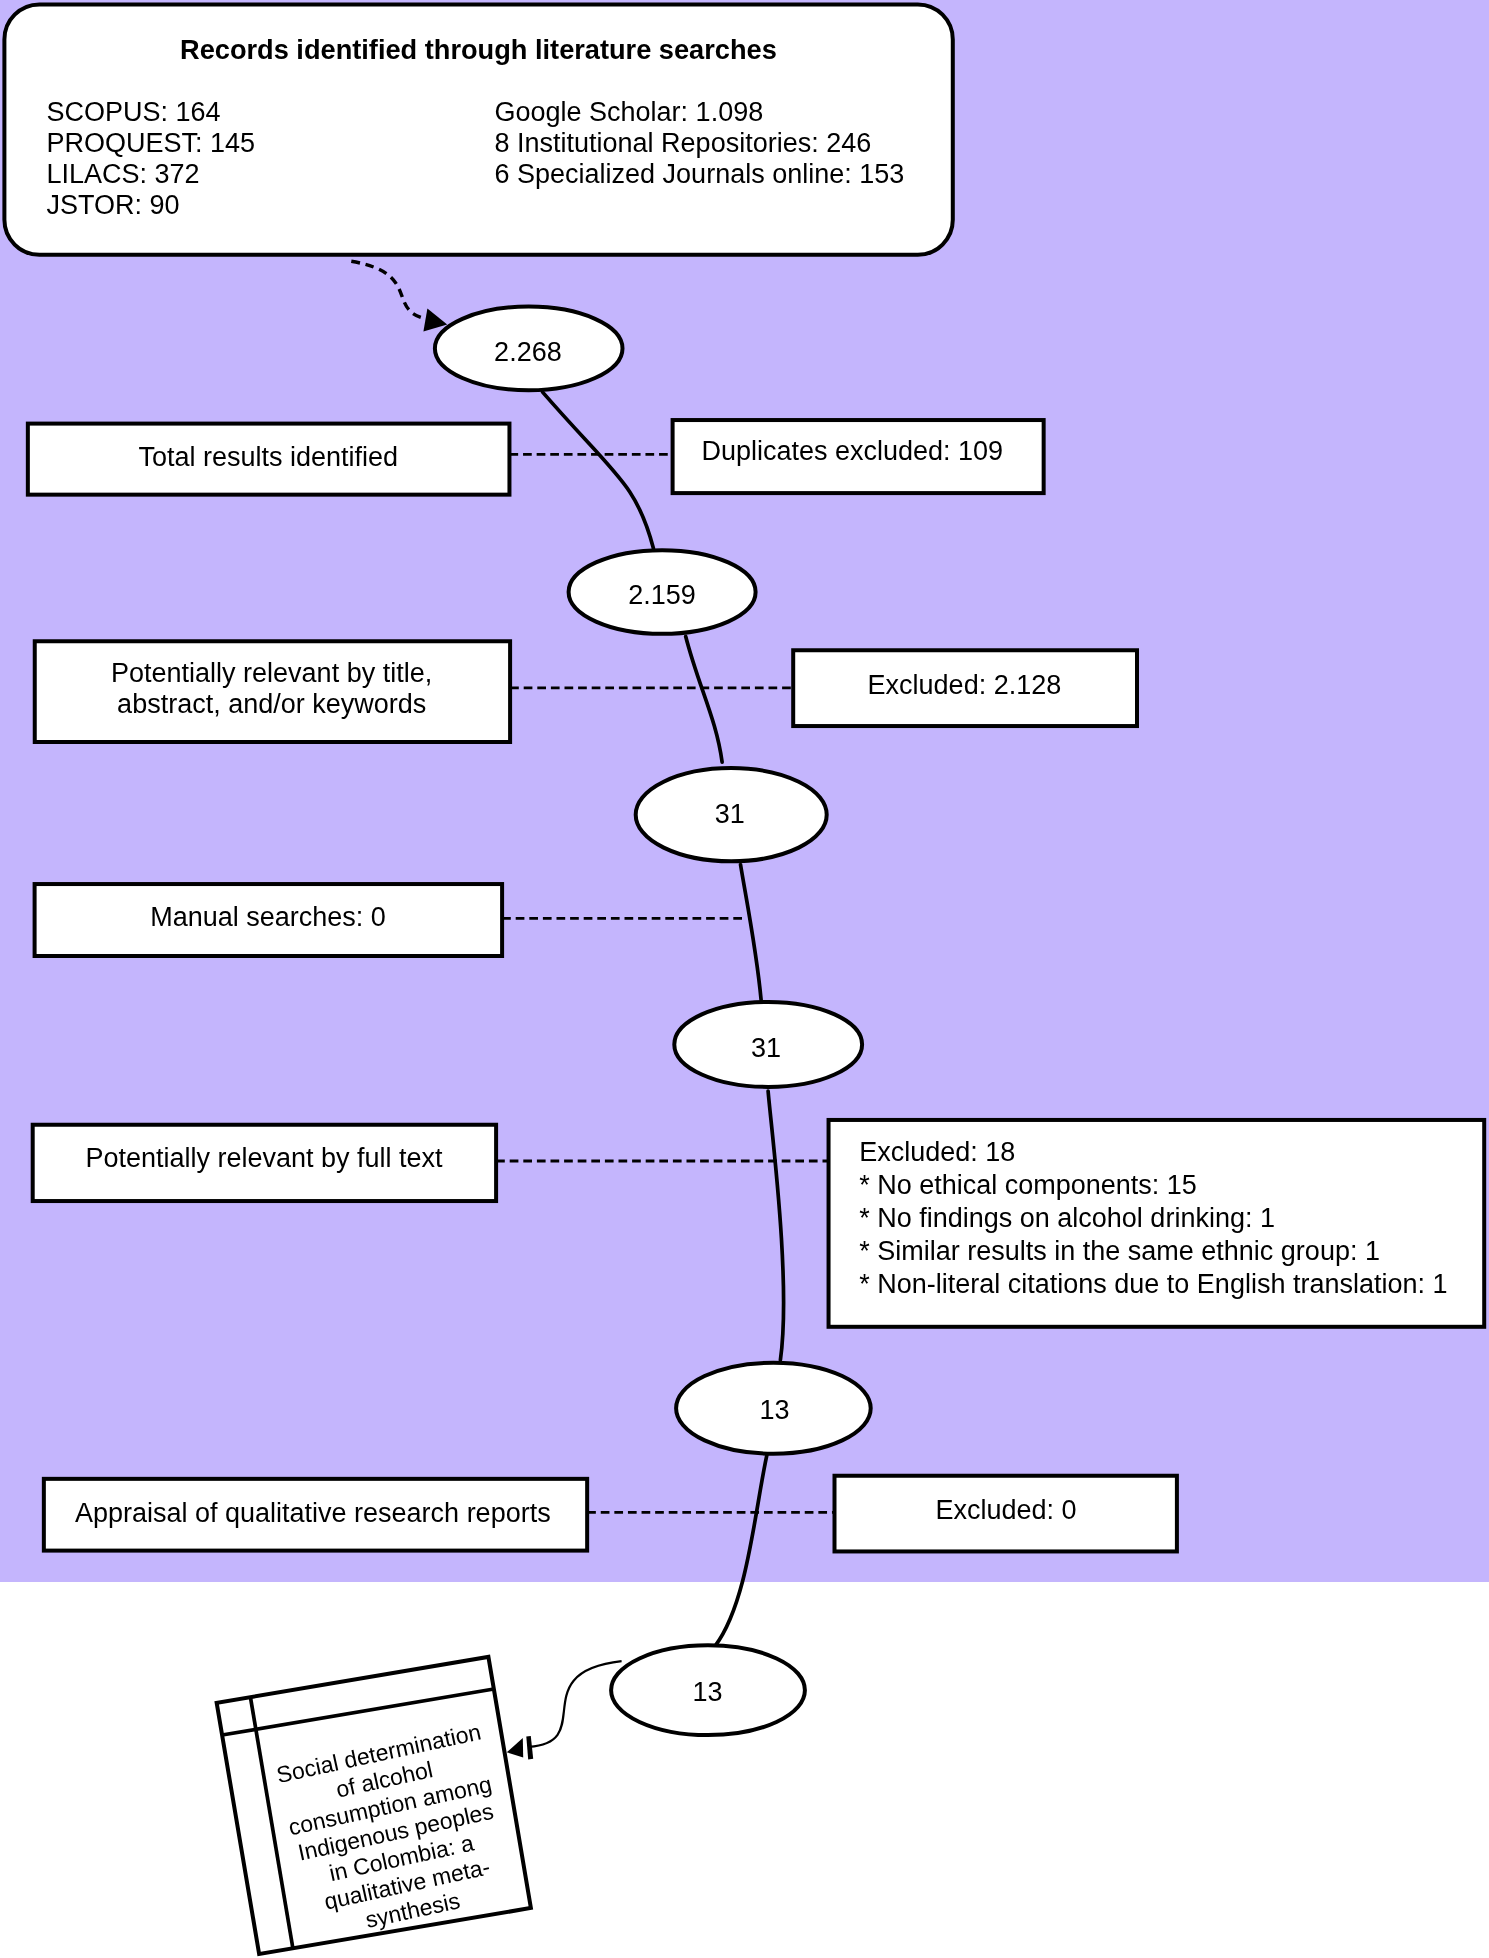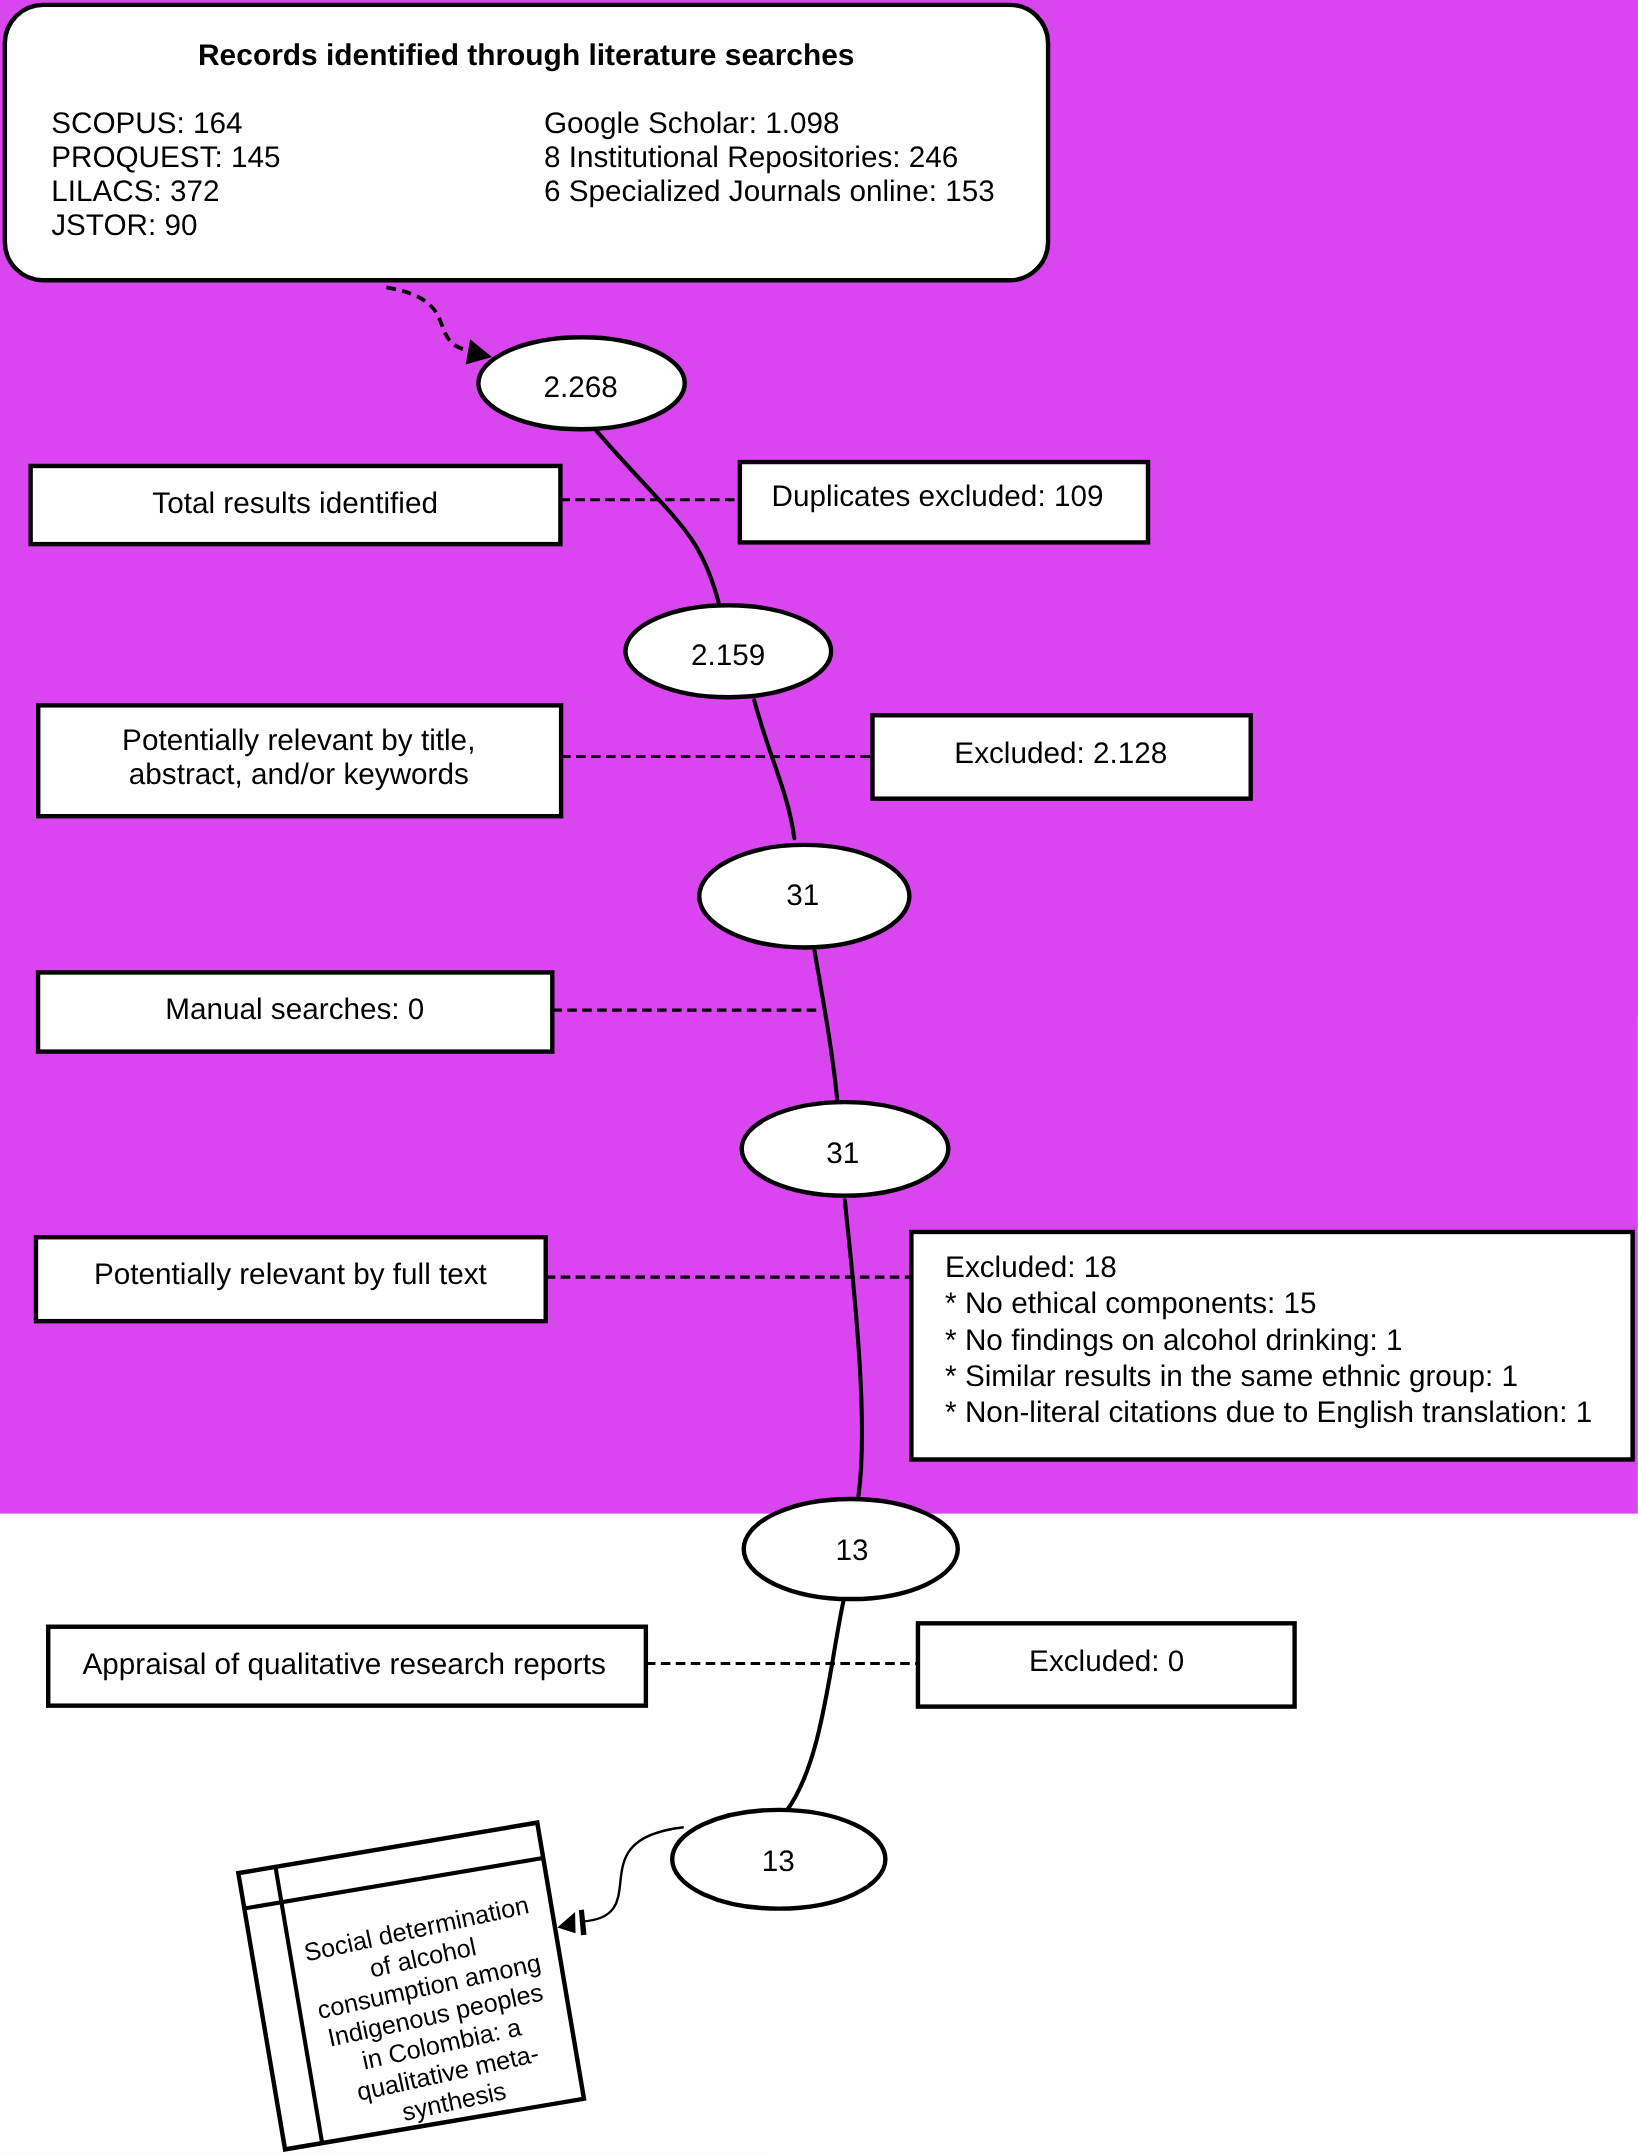--- a/index.html
+++ b/index.html
@@ -1,19 +1,19 @@
 <!DOCTYPE html>
 <html><head>
 <meta charset="utf-8">
 <title>PRISMA flow diagram</title>
 <style>
   html,body{margin:0;padding:0;background:#fff;}
   body{width:1489px;height:1958px;overflow:hidden;
        font-family:"Liberation Sans",sans-serif;}
-  #stage{position:relative;width:1489px;height:1376px;background:#d946ef;}
+  #stage{position:relative;width:1489px;height:1582px;background:#c4b5fd;}
   svg{display:block;}
   .box{fill:#fff;stroke:#000;stroke-width:4.0;}
   .t{font-family:"Liberation Sans",sans-serif;font-size:27px;fill:#000;}
   .tb{font-weight:bold;font-size:27.2px;}
   .tdoc{font-size:23px;}
   .link{fill:none;stroke:#000;stroke-width:3.7;stroke-linecap:round;}
   .thin{fill:none;stroke:#000;stroke-width:2.2;stroke-linecap:butt;}
   .dashc{fill:none;stroke:#000;stroke-width:3.4;stroke-dasharray:8.6 5.8;}
   .dashl{fill:none;stroke:#000;stroke-width:2.8;stroke-dasharray:8.7 4.9;}
   .fill{fill:#000;stroke:none;}

